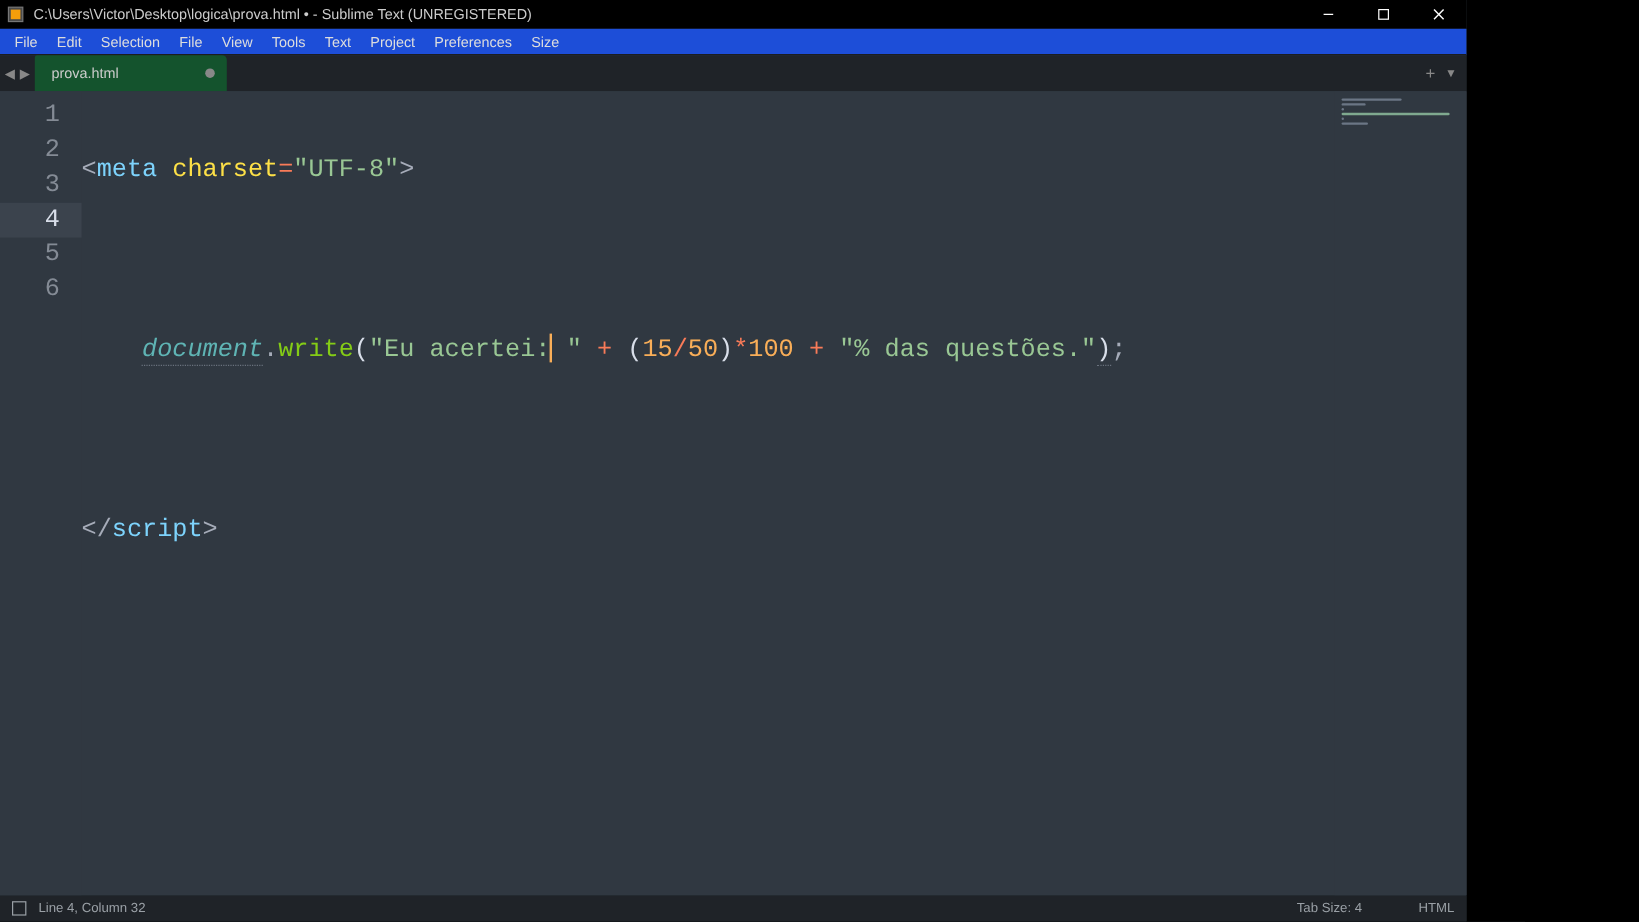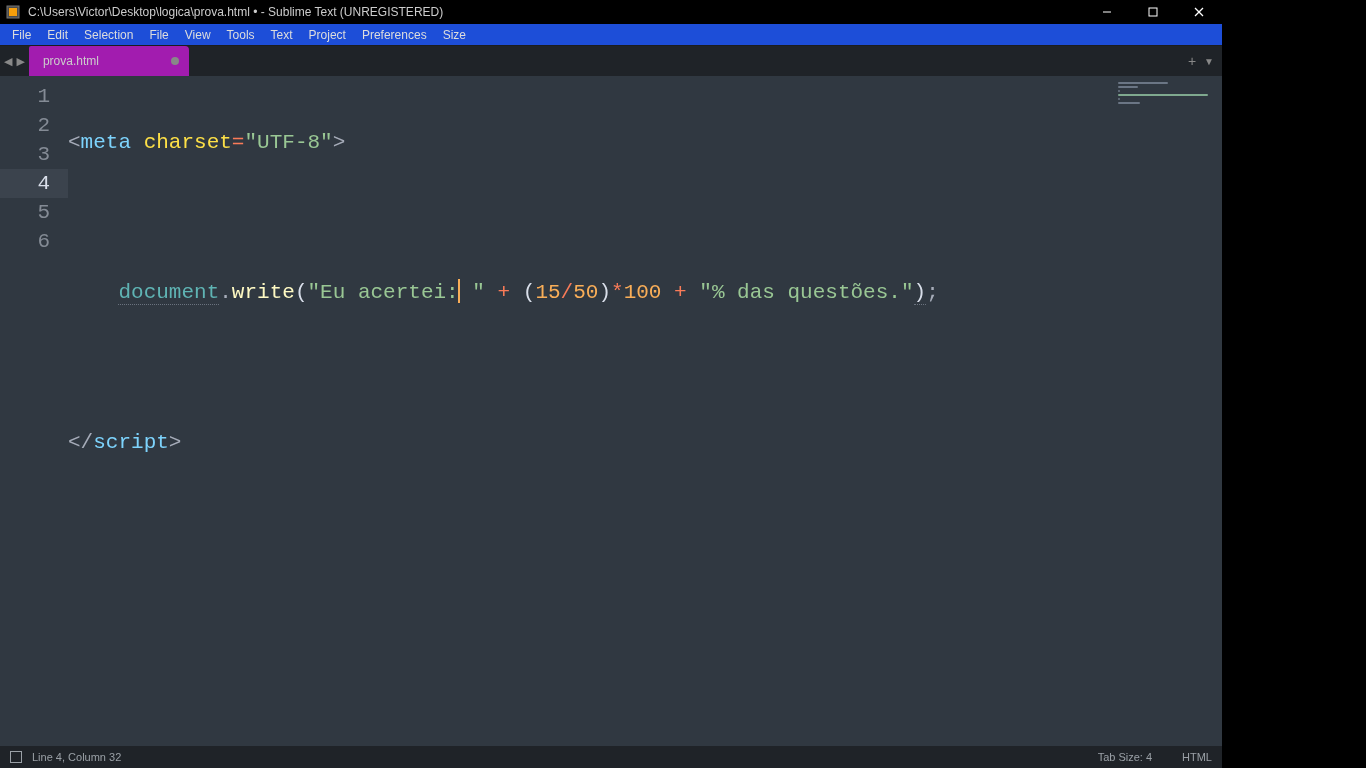--- a/index.html
+++ b/index.html
@@ -13,54 +13,54 @@
   .titlebar .win-controls { display: flex; }
   .titlebar .win-btn { width: 46px; height: 24px; display: flex; align-items: center; justify-content: center; color: #fff; }
 
   
   .menubar { height: 22px; background: #1d4ed8; display: flex; align-items: center; padding: 0 4px; font-size: 12px; color: #ddd; border-bottom: 1px solid #1b1d20; }
   .menubar .menu-item { padding: 2px 8px; cursor: default; }
 
   
   .tabbar { height: 30px; background: #1f2328; display: flex; align-items: stretch; position: relative; }
   .tabbar .nav-arrows { display: flex; align-items: center; padding: 0 4px; color: #888; font-size: 11px; gap: 4px; }
-  .tabbar .tab { display: flex; align-items: center; background: #a21caf; padding: 0 16px 0 14px; font-size: 12px; color: #ccc; border-top-right-radius: 4px; border-top-left-radius: 2px; position: relative; min-width: 160px; }
+  .tabbar .tab { display: flex; align-items: center; background: #14532d; padding: 0 16px 0 14px; font-size: 12px; color: #ccc; border-top-right-radius: 4px; border-top-left-radius: 2px; position: relative; min-width: 160px; }
   .tabbar .tab .dirty-dot { position: absolute; right: 10px; width: 8px; height: 8px; border-radius: 50%; background: #888; }
   .tabbar .right-tools { margin-left: auto; display: flex; align-items: center; padding-right: 8px; color: #888; font-size: 14px; gap: 8px; }
 
   
   .editor { flex: 1; display: flex; background: #303841; position: relative; }
   .gutter { width: 68px; background: #303841; text-align: right; padding-top: 6px; font-family: Consolas, "Courier New", monospace; font-size: 21px; color: #848b95; }
   .gutter .ln { height: 29px; line-height: 29px; padding-right: 18px; }
   .gutter .ln.active { background: #3b434d; color: #d8dee9; }
   .code { flex: 1; padding-top: 6px; font-family: Consolas, "Courier New", monospace; font-size: 21px; white-space: pre; position: relative; }
   .code .line { height: 29px; line-height: 29px; }
   .code .line.active { background: #3b434d00; } 
   .caret { display:inline-block; width:2px; height:24px; background:#f9ae58; vertical-align:middle; margin-left:-1px; margin-bottom:3px; }
 
   
   .c-punct { color: #a6acb9; }
   .c-tag   { color: #7dd3fc; }
   .c-attr  { color: #fde047; }
   .c-op    { color: #f97b58; }
   .c-str   { color: #99c794; }
-  .c-obj   { color: #5fb4b4; }
-  .c-func  { color: #fef9c3; }
+  .c-obj   { color: #5fb4b4; font-style: italic; }
+  .c-func  { color: #84cc16; }
   .c-num   { color: #f9ae58; }
   .c-default { color: #d8dee9; }
   .u-dotted { border-bottom: 1px dotted #6a727e; }
 
   
   .minimap { width: 110px; background: #303841; position: relative; }
   .minimap .mm-line { height: 2px; margin: 2px 6px; border-radius: 1px; }
 
   
   .statusbar { height: 22px; background: #1f2328; display: flex; align-items: center; font-size: 11px; color: #9aa0a6; padding: 0 10px; }
   .statusbar .sb-left { display:flex; align-items:center; gap:10px;justify-content:center;}
-  .statusbar .sb-right { margin-left:auto; display:flex; gap:30px;text-align:right;}
+  .statusbar .sb-right { margin-left:auto; display:flex; gap:47px;text-align:right;}
   .sb-icon { width:12px; height:12px; border:1px solid #9aa0a6; }
 </style>
 </head>
 <body>
 
 <div class="window">
 
   <div class="titlebar">
     <div class="app-icon">
       <svg width="14" height="14" viewBox="0 0 14 14">

